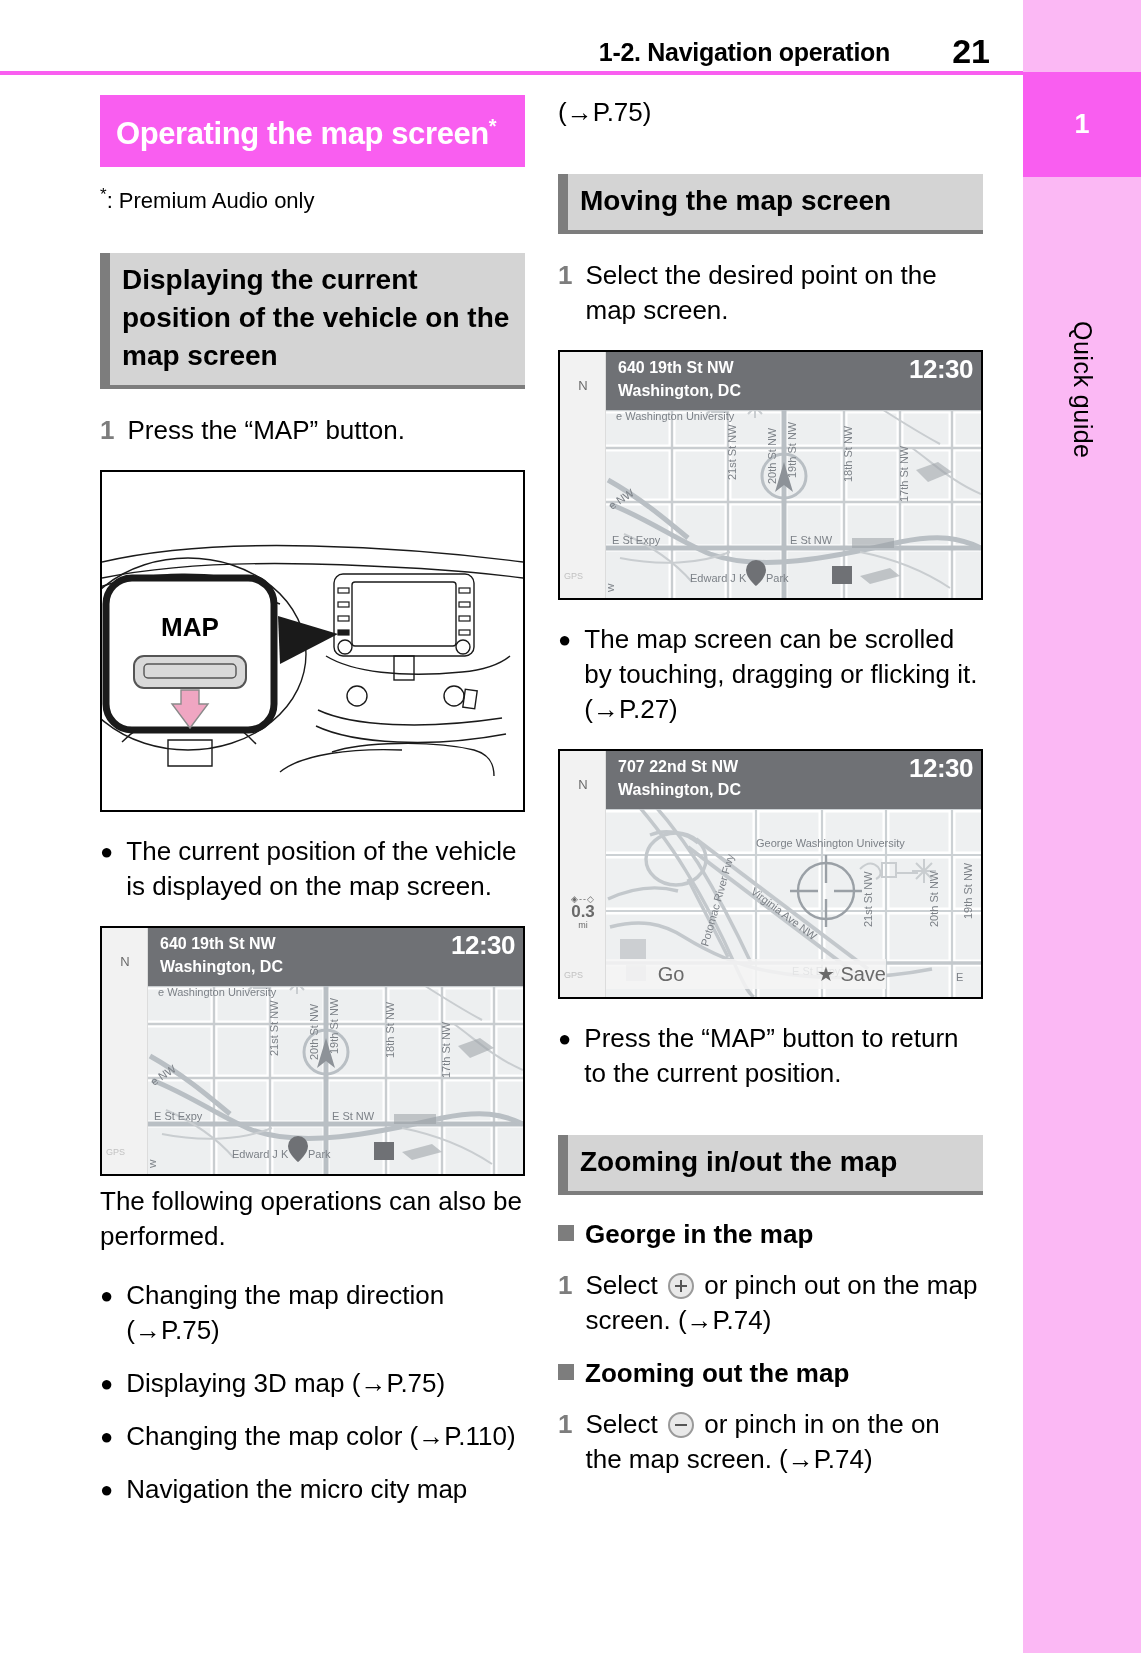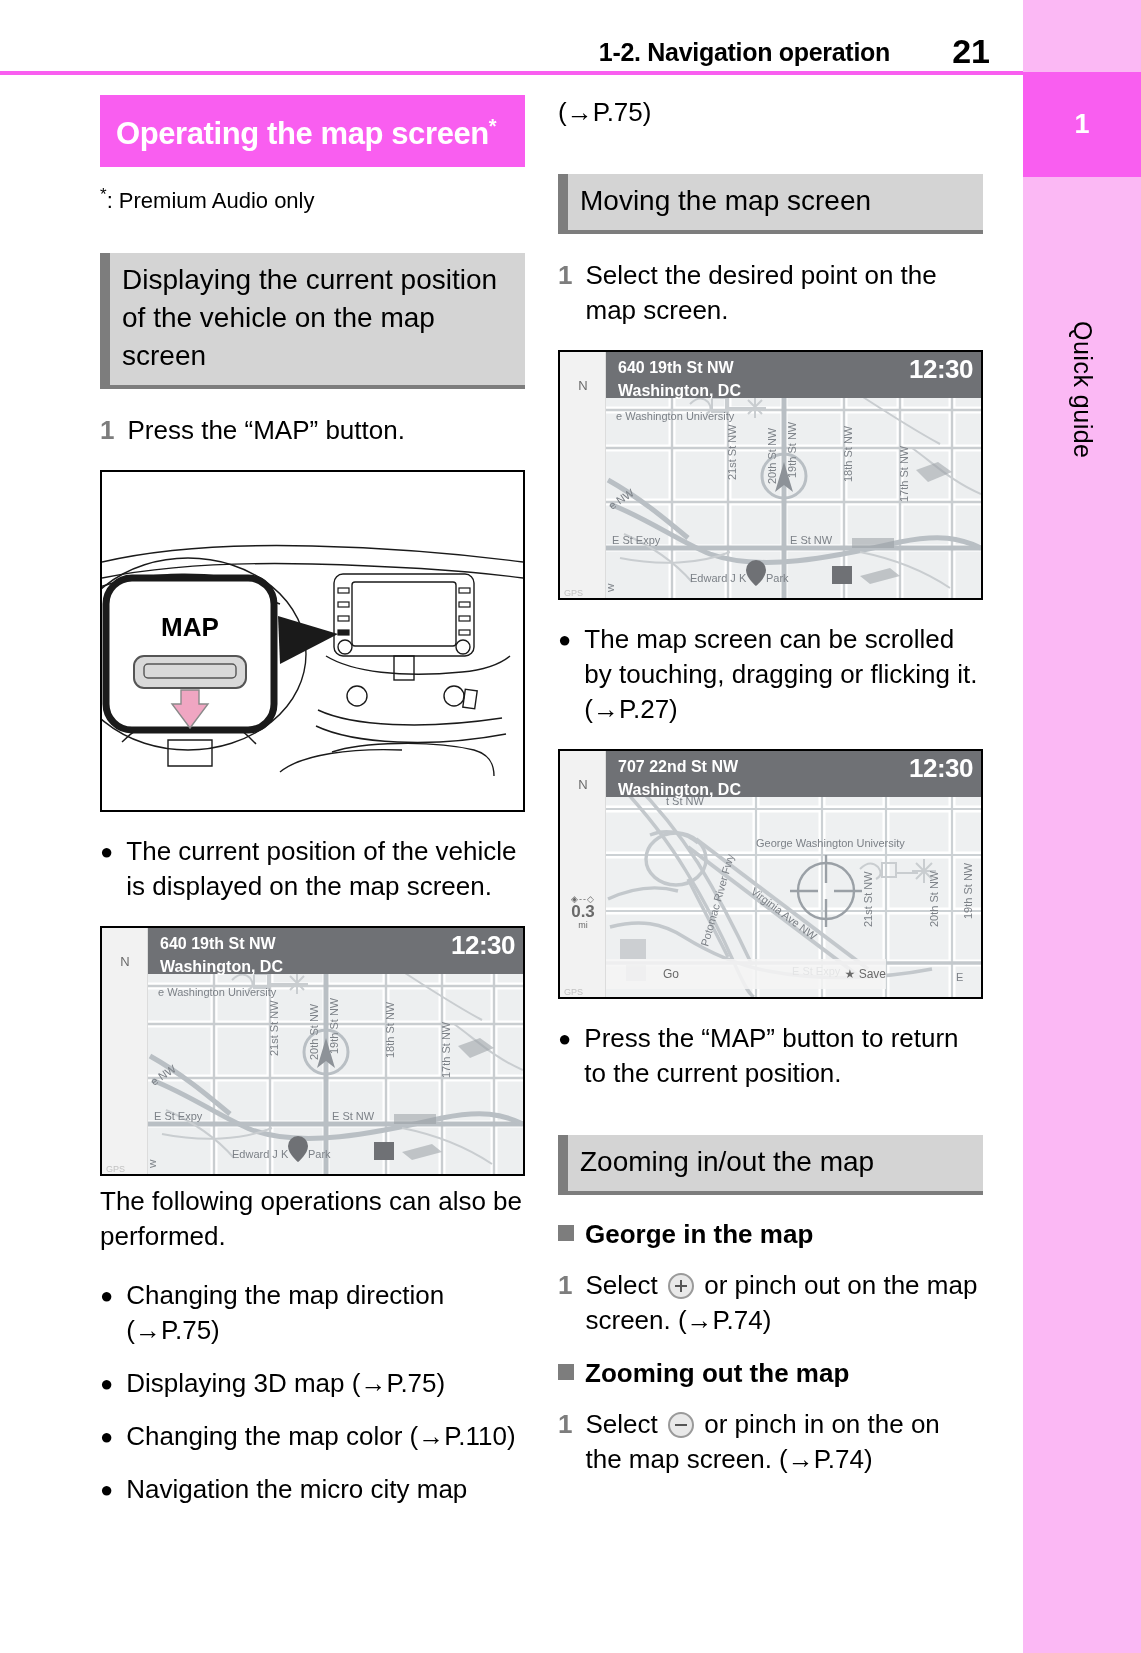--- a/index.html
+++ b/index.html
@@ -56,21 +56,21 @@
     letter-spacing:-.4px;
   }
   .title-band sup { font-size:20px; font-weight:bold; vertical-align:super; }
 
   .footnote { font-size:22px; color:#000; margin:18px 0 0 0; }
   .footnote sup { font-size:17px; vertical-align:super; }
 
   .sec-head {
     background:#d4d4d4; border-left:10px solid #7d7d7d;
     border-bottom:4px solid #7d7d7d;
-    font-size:28px; font-weight:normal; line-height:38px;
+    font-size:28px; font-weight:bold; line-height:38px;
     padding:8px 8px 10px 12px; color:#000;
   }
 
   .sub-head {
     font-size:26px; font-weight:bold; color:#000;
     display:flex; align-items:baseline; gap:11px;
   }
   .sq { width:16px; height:16px; background:#7d7d7d; flex:0 0 auto;
         position:relative; top:-2px; }
 
@@ -96,44 +96,44 @@
 
   
   .fig { border:2px solid #000; background:#ffffff; position:relative; }
   #dash-fig { height:342px; }
   #dash-fig svg { display:block; width:100%; height:100%; }
 
   
   .map { border:2px solid #000; position:relative; background:#eef0f1; overflow:hidden; }
   .map svg { display:block; width:100%; height:100%; position:absolute; inset:0; }
   .map-bar {
-    position:absolute; left:46px; right:0; top:0; height:46px;
+    position:absolute; left:46px; right:0; top:0; height:58px;
     background:#6f7175; color:#ffffff;
     padding:4px 0 0 12px;
   }
   .map-bar .l1 { font-size:16px; font-weight:bold; line-height:24px; }
   .map-bar .l2 { font-size:16px; font-weight:bold; line-height:22px; }
   .map-clock {
     position:absolute; right:8px; top:2px; color:#ffffff;
     font-size:26px; font-weight:bold; letter-spacing:-.5px;
   }
   .map-rail {
     position:absolute; left:0; top:0; width:46px; bottom:0;
     background:#f2f2f2; border-right:1px solid #dcdcdc;
   }
   .rail-ic { position:absolute; left:0; width:46px; text-align:center; color:#6a6a6a; }
   .map-scale { position:absolute; left:0; width:46px; text-align:center; color:#6a6a6a; }
   .map-scale .v { font-size:17px; font-weight:bold; line-height:16px; }
   .map-scale .u { font-size:9px; line-height:10px; }
   .map-scale .tick { font-size:9px; line-height:9px; letter-spacing:1px; }
-  .gps { position:absolute; left:4px; bottom:0; font-size:9px; color:#c2c2c2; }
+  .gps { position:absolute; left:4px; bottom:17px; font-size:9px; color:#c2c2c2; }
   .actionbar {
     position:absolute; left:46px; bottom:8px; width:280px; height:30px;
     background:rgba(245,245,245,.86);
-    display:flex; align-items:center; color:#6a6a6a; font-size:12px;
+    display:flex; align-items:center; color:#6a6a6a; font-size:20px;
   }
   .actionbar .go { width:130px; text-align:center; }
   .actionbar .save { width:150px; text-align:right; }
 </style>
 </head>
 <body>
 
 <div id="side-rail">
   <div class="rail-top"></div>
   <div class="rail-chap">

